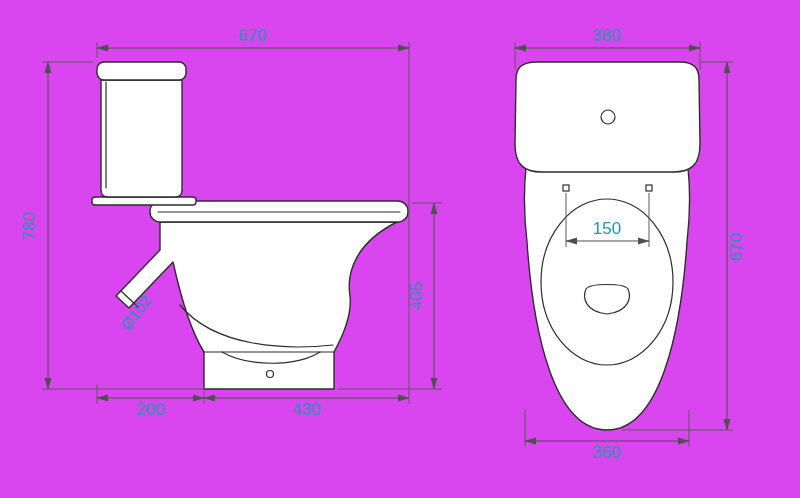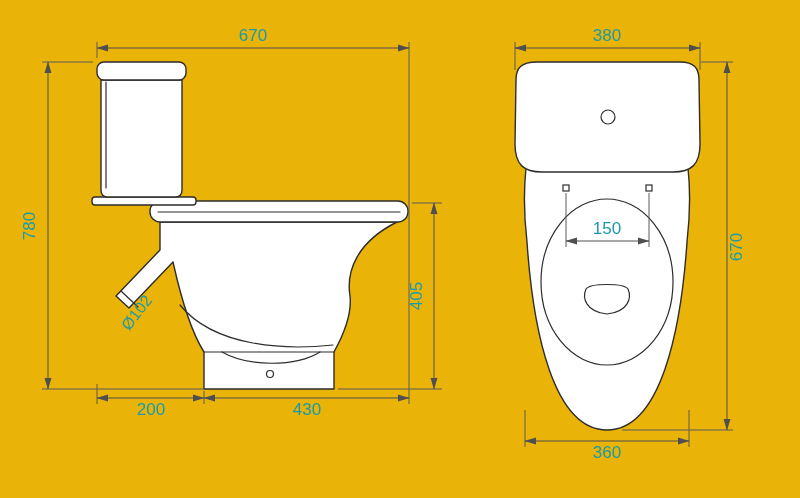--- a/index.html
+++ b/index.html
@@ -1,16 +1,16 @@
 <!DOCTYPE html>
 <html><head>
 <meta charset="utf-8">
 <style>
   html,body{margin:0;padding:0;background:#ffffff;}
-  .stage{width:800px;height:498px;background:#eab308;position:relative;overflow:hidden;text-decoration:underline;}
+  .stage{width:800px;height:498px;background:#d946ef;position:relative;overflow:hidden;text-decoration:underline;}
   svg{display:block;}
   .obj{fill:#ffffff;stroke:#2d2d2d;stroke-width:1.4;stroke-linejoin:round;stroke-linecap:round;}
   .objline{fill:none;stroke:#2d2d2d;stroke-width:1.2;stroke-linecap:round;}
   .ext{fill:none;stroke:#5a5a5a;stroke-width:1;}
   .dimline{fill:none;stroke:#4f4f4f;stroke-width:1;}
   .dimtext{font-family:"Liberation Sans","DejaVu Sans",sans-serif;font-size:17px;}
   .dimtext-small{font-family:"Liberation Sans","DejaVu Sans",sans-serif;font-size:16px;}
 </style>
 </head>
 <body>

